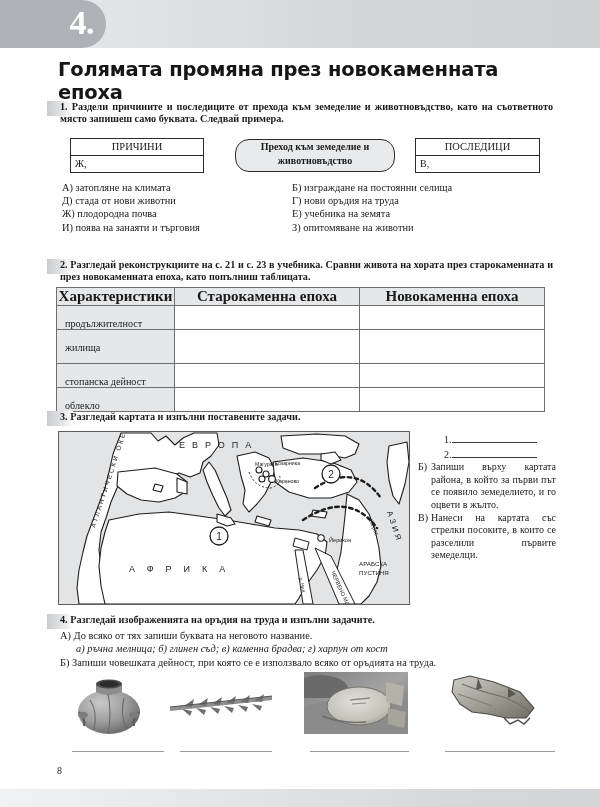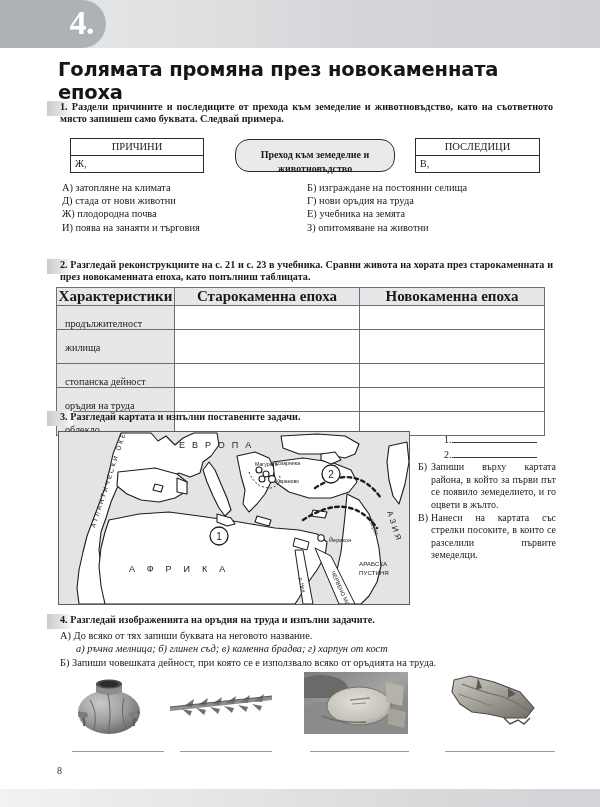--- a/index.html
+++ b/index.html
@@ -116,34 +116,34 @@
   #causes-box  { left: 0px;   top: 0px; width: 134px; height: 35px; }
   #effects-box { left: 345px; top: 0px; width: 125px; height: 35px; }
   #center-box {
     left: 165px; top: 1px; width: 160px; height: 33px;
     border-radius: 14px;
     border: 1px solid #2b2b2b;
     background: #e9eaec;
     font-size: 10px;
     text-align: center;
     line-height: 14px;
-    padding-top: 8px;
+    padding-top: 0;
     font-weight: bold;
   }
 
   .ex1-options {
     position: absolute;
     left: 62px; top: 181px;
     width: 490px;
     font-size: 10.4px;
     line-height: 13.2px;
   }
   .ex1-col { position: absolute; top: 0; }
   .ex1-col.left  { left: 0px;   width: 240px; }
-  .ex1-col.right { left: 245px; width: 250px; }
+  .ex1-col.right { left: 230px; width: 250px; }
 
   
   .cmp-table {
     position: absolute;
     left: 56px; top: 287px;
     width: 488px;
     border-collapse: collapse;
     table-layout: fixed;
   }
   .cmp-table td, .cmp-table th {
@@ -312,25 +312,20 @@
       <td class="blank"></td>
       <td class="blank"></td>
     </tr>
     <tr style="height:34px;">
       <td class="rowhead">жилища</td>
       <td class="blank"></td>
       <td class="blank"></td>
     </tr>
     <tr style="height:16px;">
       <td class="rowhead">стопанска дейност</td>
-      <td class="blank"></td>
-      <td class="blank"></td>
-    </tr>
-    <tr style="height:16px;">
-      <td class="rowhead">оръдия на труда</td>
       <td class="blank"></td>
       <td class="blank"></td>
     </tr>
     <tr style="height:16px;">
       <td class="rowhead">облекло</td>
       <td class="blank"></td>
       <td class="blank"></td>
     </tr>
   </tbody>
 </table>

